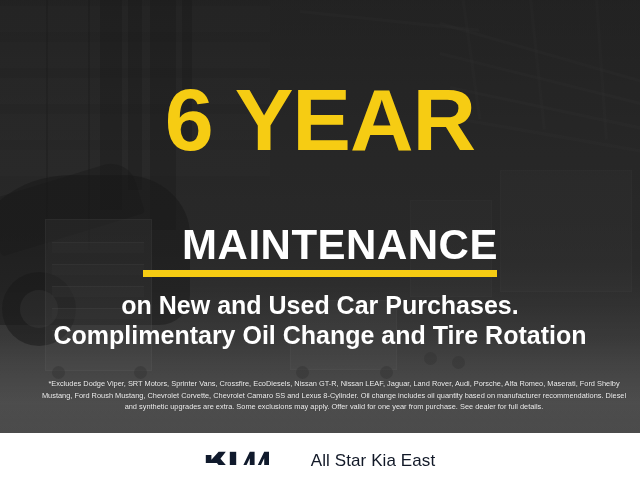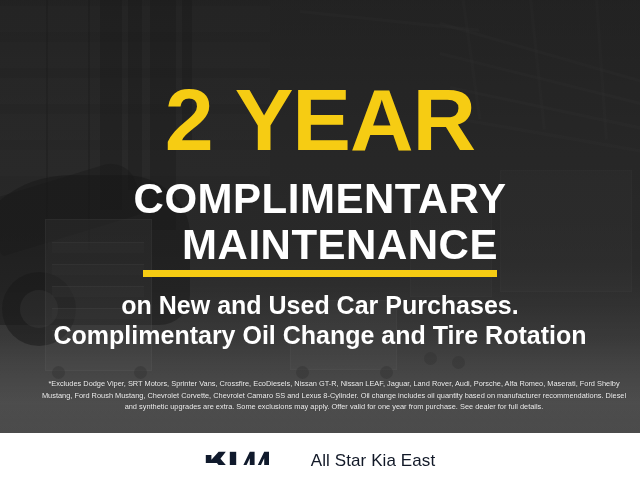--- a/index.html
+++ b/index.html
@@ -327,23 +327,22 @@
     <div class="caster" style="left:380px;top:366px;"></div>
     <div class="caster" style="left:424px;top:352px;"></div>
     <div class="caster" style="left:452px;top:356px;"></div>
 
     <div class="scrim"></div>
     <div class="scrim-grad"></div>
   </div>
 
   <div class="content">
 
-    <div class="headline-year">2 YEAR</div>
-
-    <div class="headline-sub1">COMPLIMENTARY</div>
+    <div class="headline-year">6 YEAR</div>
+
 
     <div class="headline-sub2">MAINTENANCE</div>
 
     <div class="divider"></div>
 
     <div class="tagline">
       <div>on New and Used Car Purchases.</div>
       <div>Complimentary Oil Change and Tire Rotation</div>
     </div>
 

